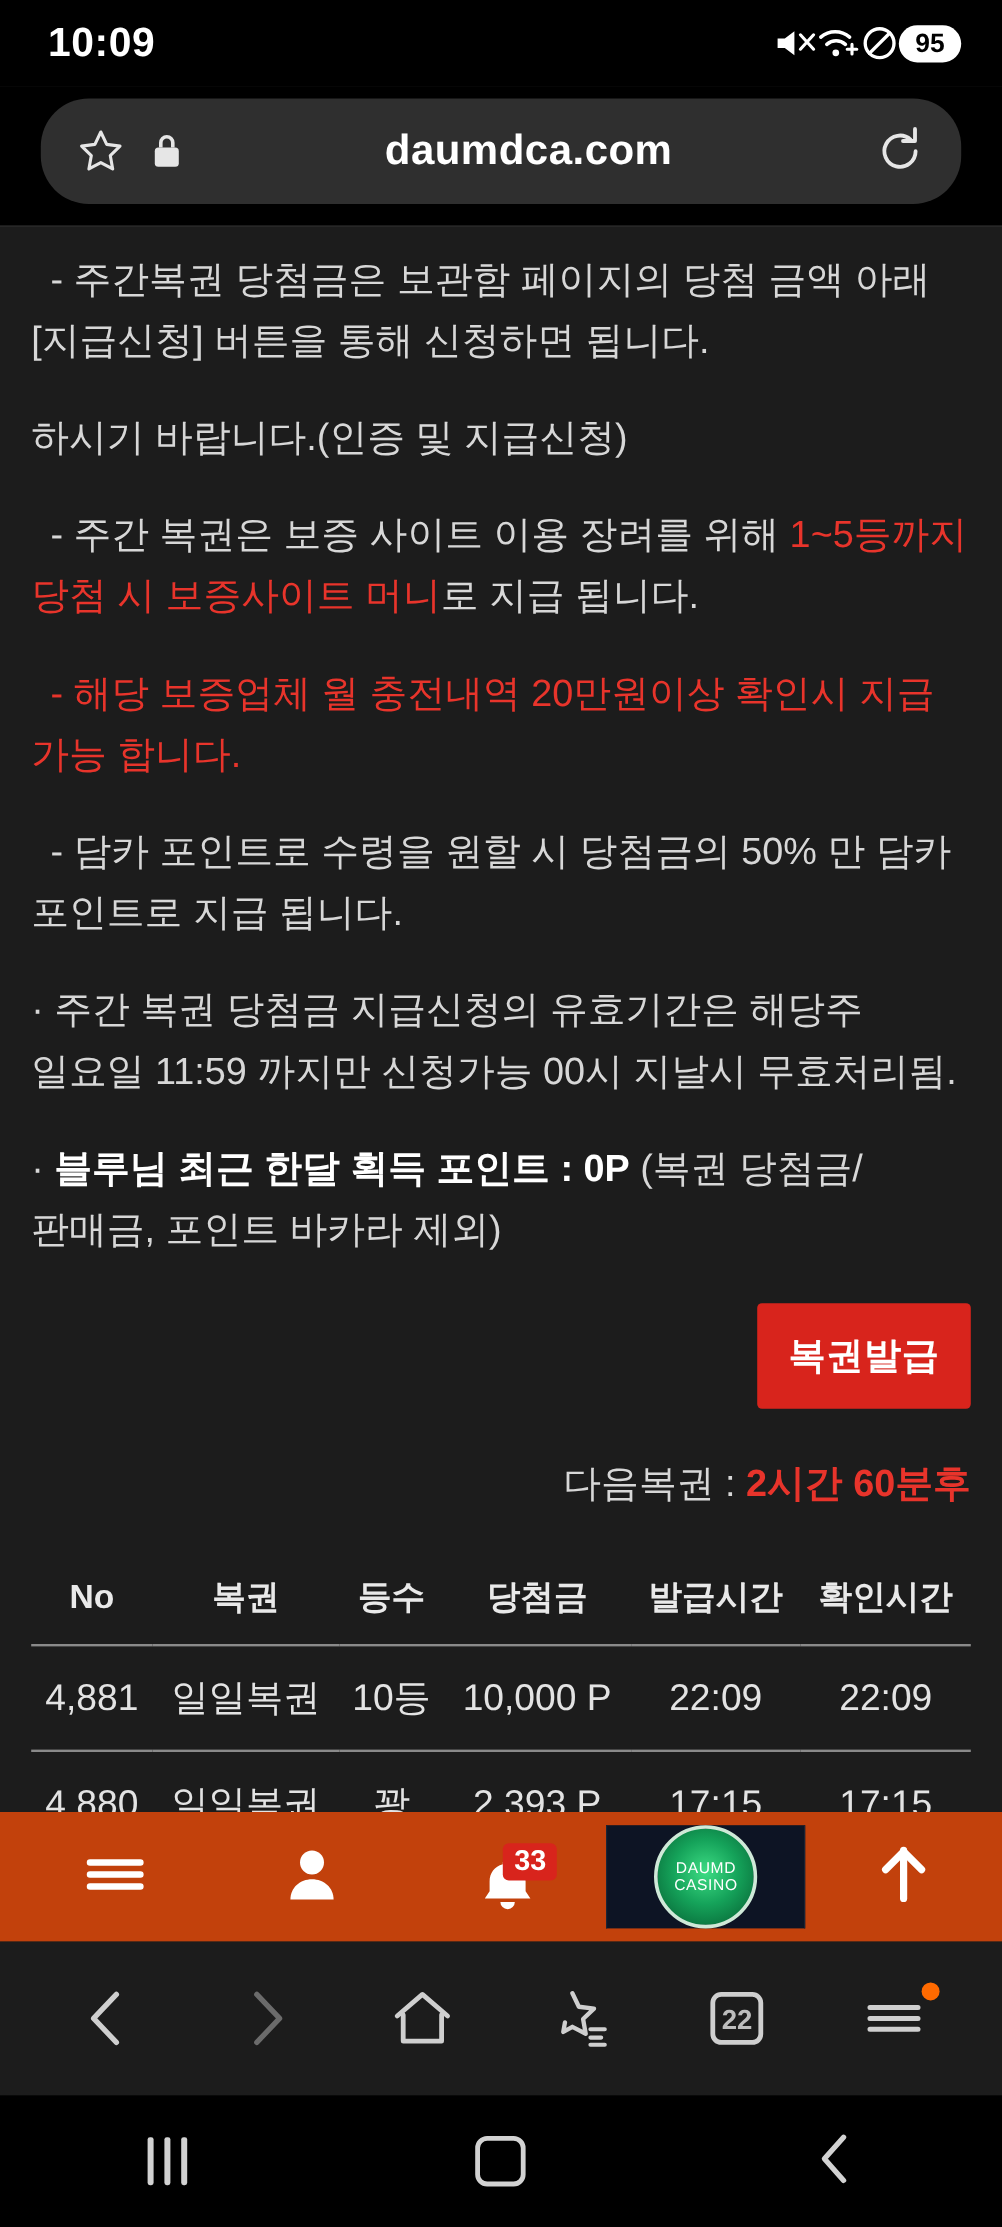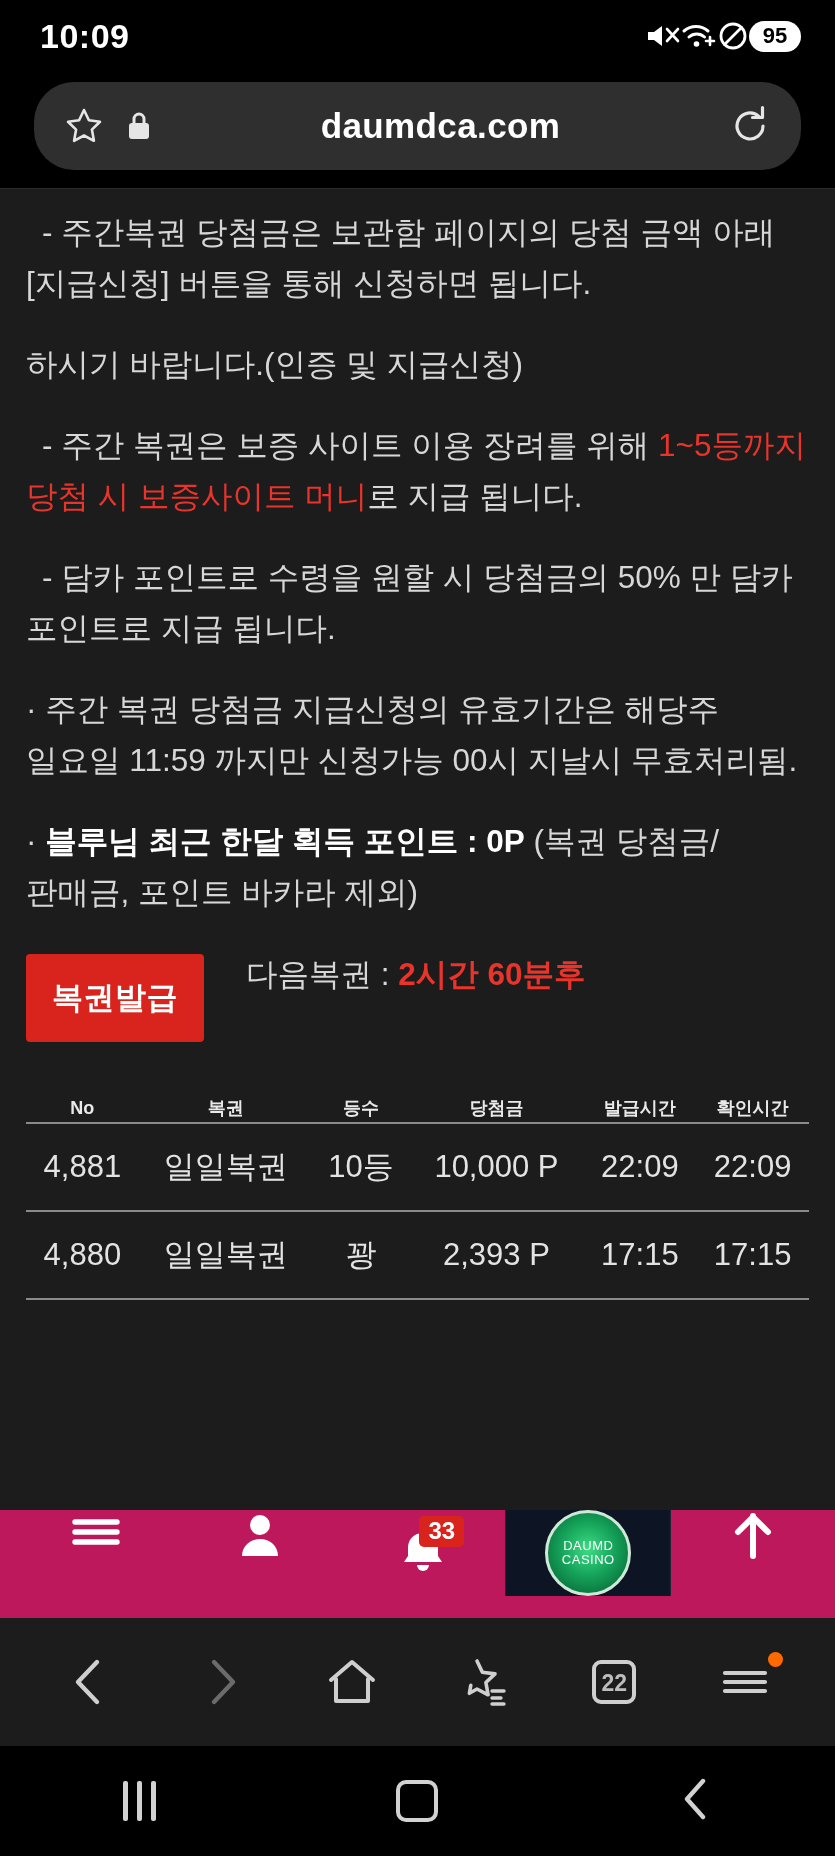--- a/index.html
+++ b/index.html
@@ -93,23 +93,24 @@
     word-break: keep-all;
   }
   .para.indent { text-indent: 16px; }
   .red { color: #e8342b; }
   .red-all { color: #e8342b; }
   .bold { font-weight: bold; color: #ffffff; text-align: right; }
 
   
   .issue-row {
     display: flex;
-    align-items: flex-start;
+    align-items: flex-end;
     gap: 42px;
     margin: 36px 0 34px 0;
+    flex-direction: column;
   }
   .issue-btn {
     background: #d8241c;
     color: #fff;
     font-size: 31px;
     font-weight: bold;
     border: none;
     border-radius: 4px;
     padding: 23px 26px;
     cursor: pointer;
@@ -122,42 +123,42 @@
   .next-val { color: #e8342b; font-weight: bold; }
 
   
   table.lotto {
     width: 100%;
     border-collapse: collapse;
     margin-top: 18px;
   }
   table.lotto th {
     color: #e9e9e9;
-    font-size: 18px;
-    font-weight: bold;
-    padding: 20px 4px 2px;
+    font-size: 28px;
+    font-weight: bold;
+    padding: 20px 4px 20px;
     text-align: center;
     border-bottom: 2px solid #8a8a8a;
   }
   table.lotto td {
     color: #e3e3e3;
     font-size: 31px;
     text-align: center;
     padding: 22px 4px;
     border-bottom: 2px solid #8a8a8a;
     white-space: nowrap;
   }
 
   
   .site-nav {
     flex: 0 0 auto;
     height: 108px;
-    background: #be185d;
-    display: flex;
-    align-items: flex-start;
+    background: #c2410c;
+    display: flex;
+    align-items: center;
     padding-left: 14px;
   }
   .site-nav .cell {
     flex: 1;
     display: flex;
     align-items: center;
     justify-content: center;
     position: relative;
   }
   .site-nav .cell.logo-cell {
@@ -324,20 +325,21 @@
   </div>
 
   <div class="content">
 
     <p class="para indent">- 주간복권 당첨금은 보관함 페이지의 당첨 금액 아래 [지급신청] 버튼을 통해 신청하면 됩니다.</p>
 
     <p class="para">하시기 바랍니다.(인증 및 지급신청)</p>
 
     <p class="para indent"><span>- 주간 복권은 보증 사이트 이용 장려를 위해 </span><span class="red">1~5등까지 당첨 시 보증사이트 머니</span><span>로 지급 됩니다.</span></p>
 
+    <p class="para indent red-all">- 해당 보증업체 월 충전내역 20만원이상 확인시 지급 가능 합니다.</p>
 
     <p class="para indent">- 담카 포인트로 수령을 원할 시 당첨금의 50% 만 담카 포인트로 지급 됩니다.</p>
 
     <p class="para">· 주간 복권 당첨금 지급신청의 유효기간은 해당주 일요일 11:59 까지만 신청가능 00시 지날시 무효처리됨.</p>
 
     <p class="para"><span>· </span><span class="bold">블루님 최근 한달 획득 포인트 : 0P</span><span> (복권 당첨금/판매금, 포인트 바카라 제외)</span></p>
 
     <div class="issue-row">
       <button class="issue-btn">복권발급</button>
       <div class="next-label"><span>다음복권 : </span><span class="next-val">2시간 60분후</span></div>

